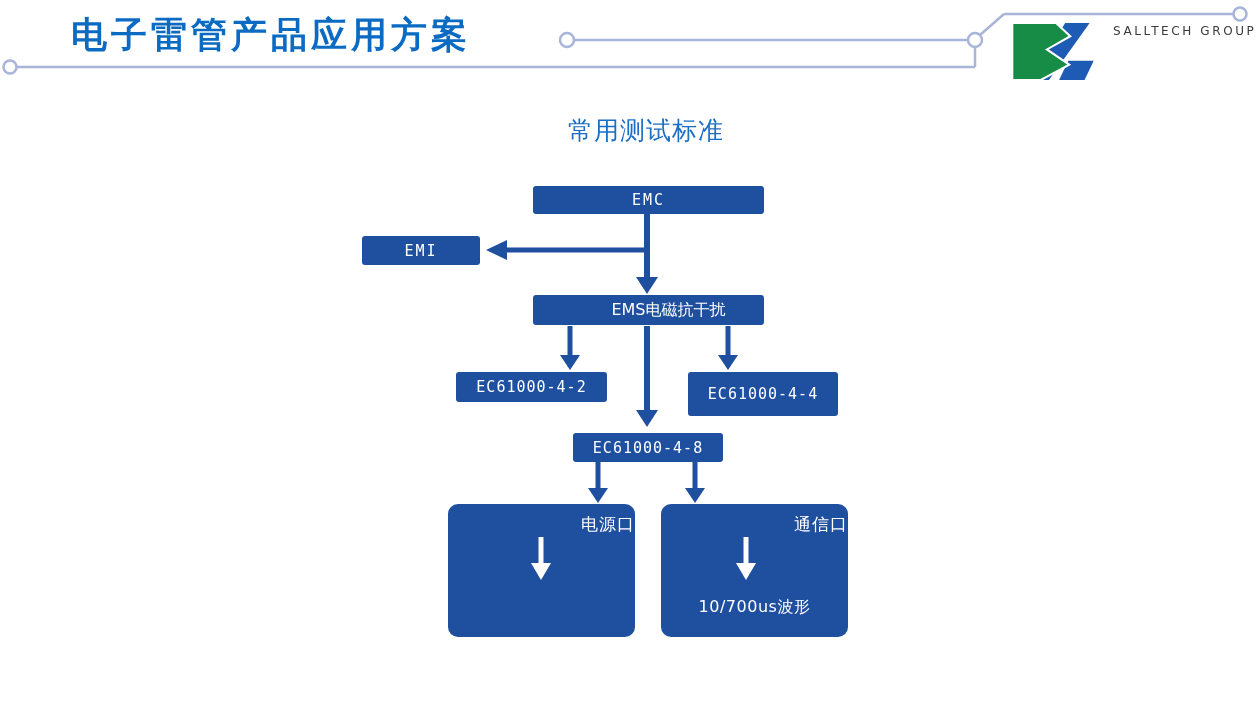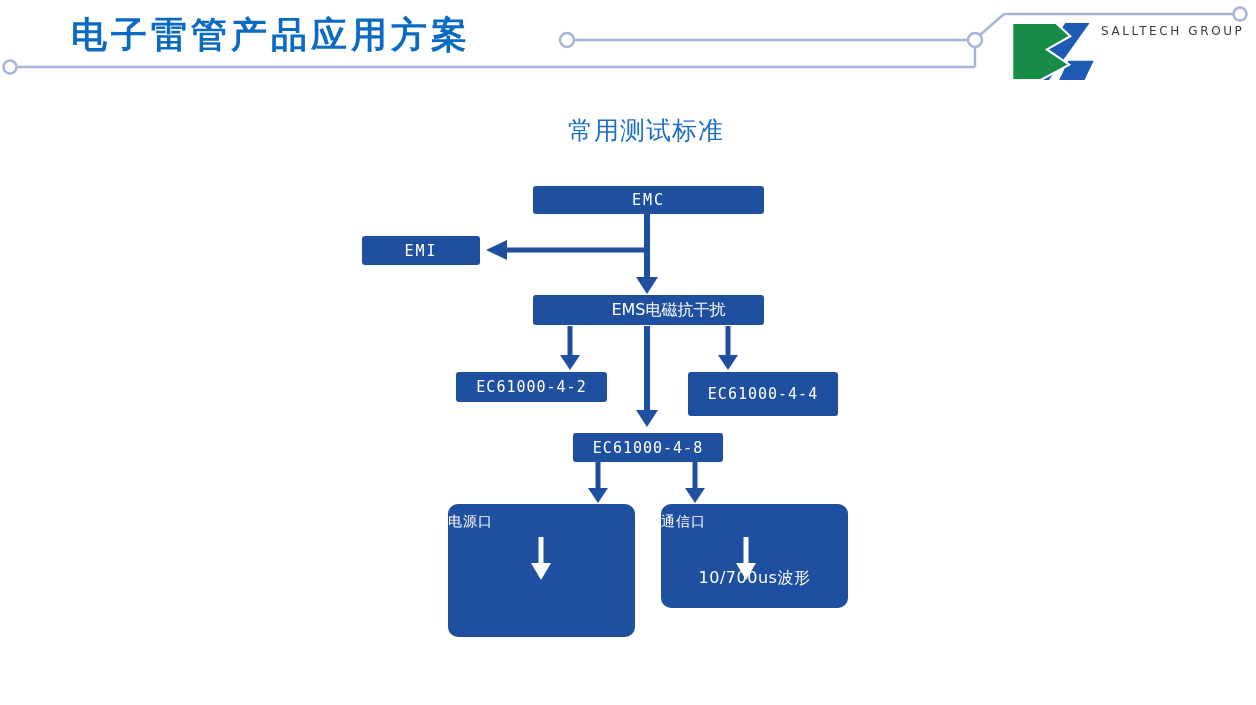--- a/index.html
+++ b/index.html
@@ -33,21 +33,21 @@
     z-index:3;
   }
   .logo-mark{width:82px;height:57px;}
   .logo-text{margin-left:7px;display:flex;flex-direction:column;}
   .logo-cn{
     font-size:29px;font-weight:700;color:#1a1a1a;
     letter-spacing:4px;line-height:1.15;white-space:nowrap;
   }
   .logo-en{
     font-size:12px;color:#3a3a3a;
-    letter-spacing:2.6px;margin-top:1px;white-space:nowrap;
+    letter-spacing:2.6px;margin-top:1px;white-space:nowrap;margin-left:12px;
   }
 
   .diagram-heading{
     position:absolute;left:568px;top:114px;
     font-size:25px;color:#1B6EC3;
     letter-spacing:1px;
     z-index:2;
   }
 
   .node{
@@ -72,24 +72,24 @@
   .node-ec45  {left:573px;top:433px;width:150px;height:29px;font-size:15px;}
 
   .bignode{
     position:absolute;
     background:#1F4F9F;
     color:#fff;
     border-radius:10px;
     z-index:2;
   }
   .node-power{left:448px;top:504px;width:187px;height:133px;}
-  .node-comm {left:661px;top:504px;width:187px;height:104px;}
+  .node-comm {left:661px;top:504px;width:187px;height:133px;}
   .bignode-title{
     position:absolute;top:9px;left:0;right:0;
-    text-align:left;font-size:14px;letter-spacing:1px;
+    text-align:right;font-size:17px;letter-spacing:1px;
   }
   .bignode-sub{
     position:absolute;left:0;right:0;bottom:14px;
     text-align:center;font-size:15px;line-height:1.25;
     letter-spacing:0.5px;
   }
   .node-comm .bignode-sub{bottom:20px;font-size:16px;}
 </style>
 </head>
 <body>

